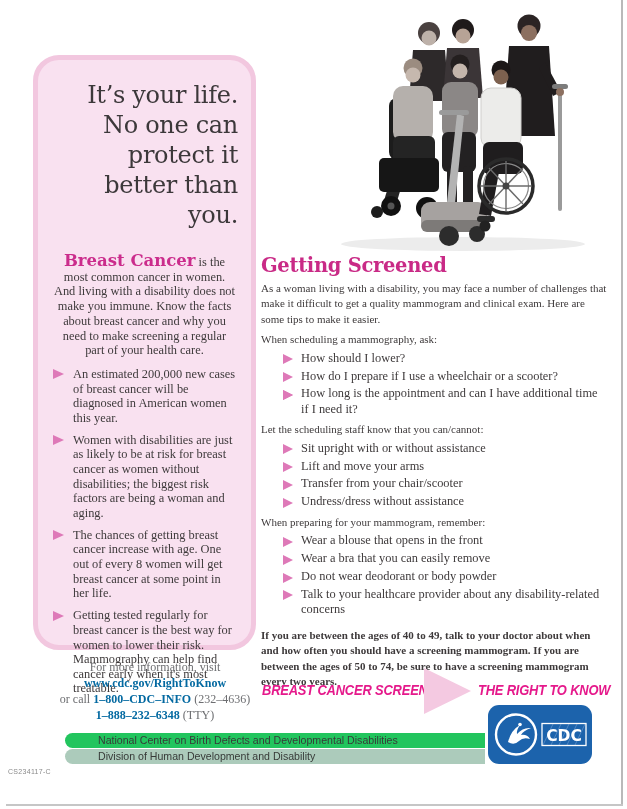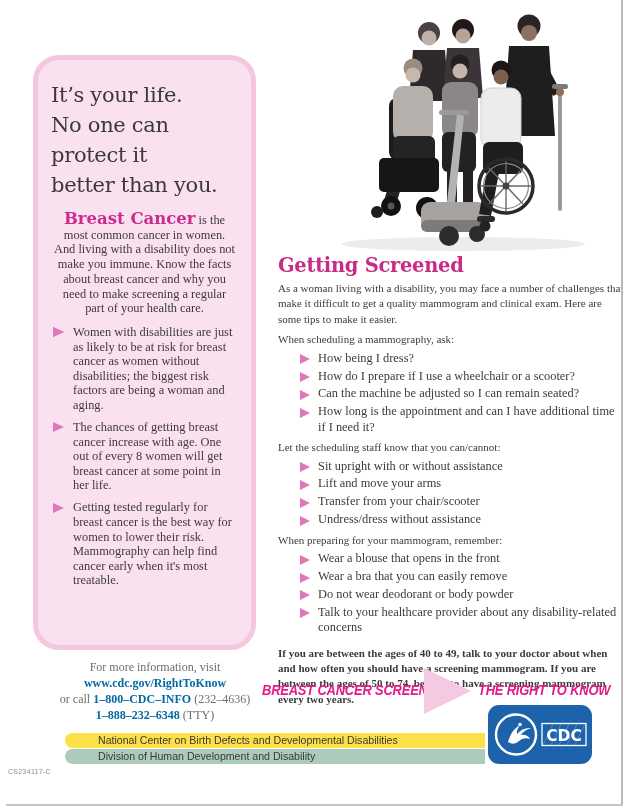--- a/index.html
+++ b/index.html
@@ -4,35 +4,35 @@
 <style>
   html,body{margin:0;padding:0;background:#fff;}
   .page{position:relative;width:627px;height:809px;background:#ffffff;overflow:hidden;
         font-family:"Liberation Serif",serif;color:#3e3a3b;}
   .edge-r{position:absolute;left:621px;top:0;width:2px;height:806px;background:#b9b9b9;}
   .edge-b{position:absolute;left:6px;top:804px;width:617px;height:2px;background:#c6c6c6;}
 
   
   .panel{position:absolute;left:33px;top:55px;width:223px;height:595px;box-sizing:border-box;
          background:#f9e1f0;border:5px solid #f2c7df;border-radius:26px;padding:16px 13px 0 13px;}
-  .headline{margin:4px 0 12px;text-align:left;font-family:"DejaVu Serif",serif;font-weight:400;
-            font-size:21px;line-height:30px;color:#3c383a;letter-spacing:-0.3px;}
+  .headline{margin:4px 0 24px;text-align:right;font-family:"DejaVu Serif",serif;font-weight:400;
+            font-size:24px;line-height:30px;color:#3c383a;letter-spacing:-0.3px;}
   .lead{margin:0 2px 9px 2px;font-size:12.4px;line-height:14.7px;text-align:center;}
   .lead-term{font-family:"DejaVu Serif",serif;font-weight:700;font-size:16.5px;color:#cb2c8c;}
   .facts{list-style:none;margin:0;padding:0 0 0 2px;}
   .facts li{position:relative;padding-left:20px;margin-bottom:7.5px;font-size:12.4px;line-height:14.6px;}
   .tri{position:absolute;left:0;top:2.5px;width:0;height:0;
        border-left:11px solid #de79b8;border-top:5px solid transparent;border-bottom:5px solid transparent;}
 
   
   .photo{position:absolute;left:333px;top:6px;width:262px;height:250px;}
   .photo svg{display:block;width:100%;height:100%;}
 
   
-  .screen{position:absolute;left:278px;top:254px;width:346px;}
+  .screen{position:absolute;left:261px;top:254px;width:346px;}
   .screen h2{margin:0 0 4px;font-family:"DejaVu Serif",serif;font-weight:700;font-size:19.5px;
              color:#c92a86;letter-spacing:-0.3px;}
   .screen p{margin:0;font-size:11px;line-height:15.4px;}
   .screen p.glabel{margin:5px 0 3px;}
   .tips{list-style:none;margin:0;padding:0;}
   .tips li{position:relative;padding-left:40px;margin-bottom:2.5px;font-size:12.4px;line-height:15.4px;}
   .tips .tri{left:22px;top:3.5px;border-left-width:10px;}
   .closing{margin-top:10px !important;font-weight:700;font-size:12.5px;line-height:15.6px;}
 
   
@@ -47,21 +47,21 @@
                 letter-spacing:-0.2px;}
   .banner .t-left{left:0;}
   .banner .t-right{left:216px;}
   .banner .big-tri{position:absolute;left:162px;top:0;width:0;height:0;
                    border-left:47px solid #f4c9e1;border-top:23px solid transparent;border-bottom:23px solid transparent;}
 
   
   .bars{position:absolute;left:65px;top:733px;width:420px;font-family:"Liberation Sans",sans-serif;}
   .bar{height:15px;line-height:15px;border-radius:9px 0 0 9px;padding-left:33px;
        font-size:10.6px;color:#373a38;margin-bottom:1px;}
-  .bar1{background:#fde047;}
+  .bar1{background:#22c55e;}
   .bar2{background:#accbbb;}
 
   
   .cdc{position:absolute;left:487px;top:704px;width:106px;height:61px;}
   .docid{position:absolute;left:8px;top:768px;font-family:"Liberation Sans",sans-serif;
          font-size:7px;color:#8a8a8a;letter-spacing:0.3px;}
 </style>
 </head>
 <body>
 
@@ -72,21 +72,21 @@
       <span>It’s your life.</span><br>
       <span>No one can</span><br>
       <span>protect it</span><br>
       <span>better than you.</span>
     </div>
     <p class="lead">
       <span class="lead-term">Breast Cancer</span>
       <span>is the most common cancer in women. And living with a disability does not make you immune. Know the facts about breast cancer and why you need to make screening a regular part of your health care.</span>
     </p>
     <ul class="facts">
-      <li><span class="tri"></span></li>
+      <li><span class="tri"></span><span>An estimated 200,000 new cases of breast cancer will be diagnosed in American women this year.</span></li>
       <li><span class="tri"></span><span>Women with disabilities are just as likely to be at risk for breast cancer as women without disabilities; the biggest risk factors are being a woman and aging.</span></li>
       <li><span class="tri"></span><span>The chances of getting breast cancer increase with age. One out of every 8 women will get breast cancer at some point in her life.</span></li>
       <li><span class="tri"></span><span>Getting tested regularly for breast cancer is the best way for women to lower their risk. Mammography can help find cancer early when it's most treatable.</span></li>
     </ul>
   </div>
 
   <div class="photo">
     <svg viewBox="0 0 262 250">
       <ellipse cx="130" cy="238" rx="122" ry="7" fill="#ececec"></ellipse>
 
@@ -154,23 +154,23 @@
       <circle cx="173" cy="180" r="3.5" fill="#444"></circle>
     </svg>
   </div>
 
   <div class="screen">
     <h2>Getting Screened</h2>
     <p>As a woman living with a disability, you may face a number of challenges that make it difficult to get a quality mammogram and clinical exam. Here are some tips to make it easier.</p>
 
     <p class="glabel">When scheduling a mammography, ask:</p>
     <ul class="tips">
-      <li><span class="tri"></span><span>How being I dress?</span></li>
+      <li><span class="tri"></span><span>How should I lower?</span></li>
       <li><span class="tri"></span><span>How do I prepare if I use a wheelchair or a scooter?</span></li>
-      <li><span class="tri"></span><span>Can the machine be adjusted so I can remain seated?</span></li>
+      <li><span class="tri"></span></li>
       <li><span class="tri"></span><span>How long is the appointment and can I have additional time if I need it?</span></li>
     </ul>
 
     <p class="glabel">Let the scheduling staff know that you can/cannot:</p>
     <ul class="tips">
       <li><span class="tri"></span><span>Sit upright with or without assistance</span></li>
       <li><span class="tri"></span><span>Lift and move your arms</span></li>
       <li><span class="tri"></span><span>Transfer from your chair/scooter</span></li>
       <li><span class="tri"></span><span>Undress/dress without assistance</span></li>
     </ul>

